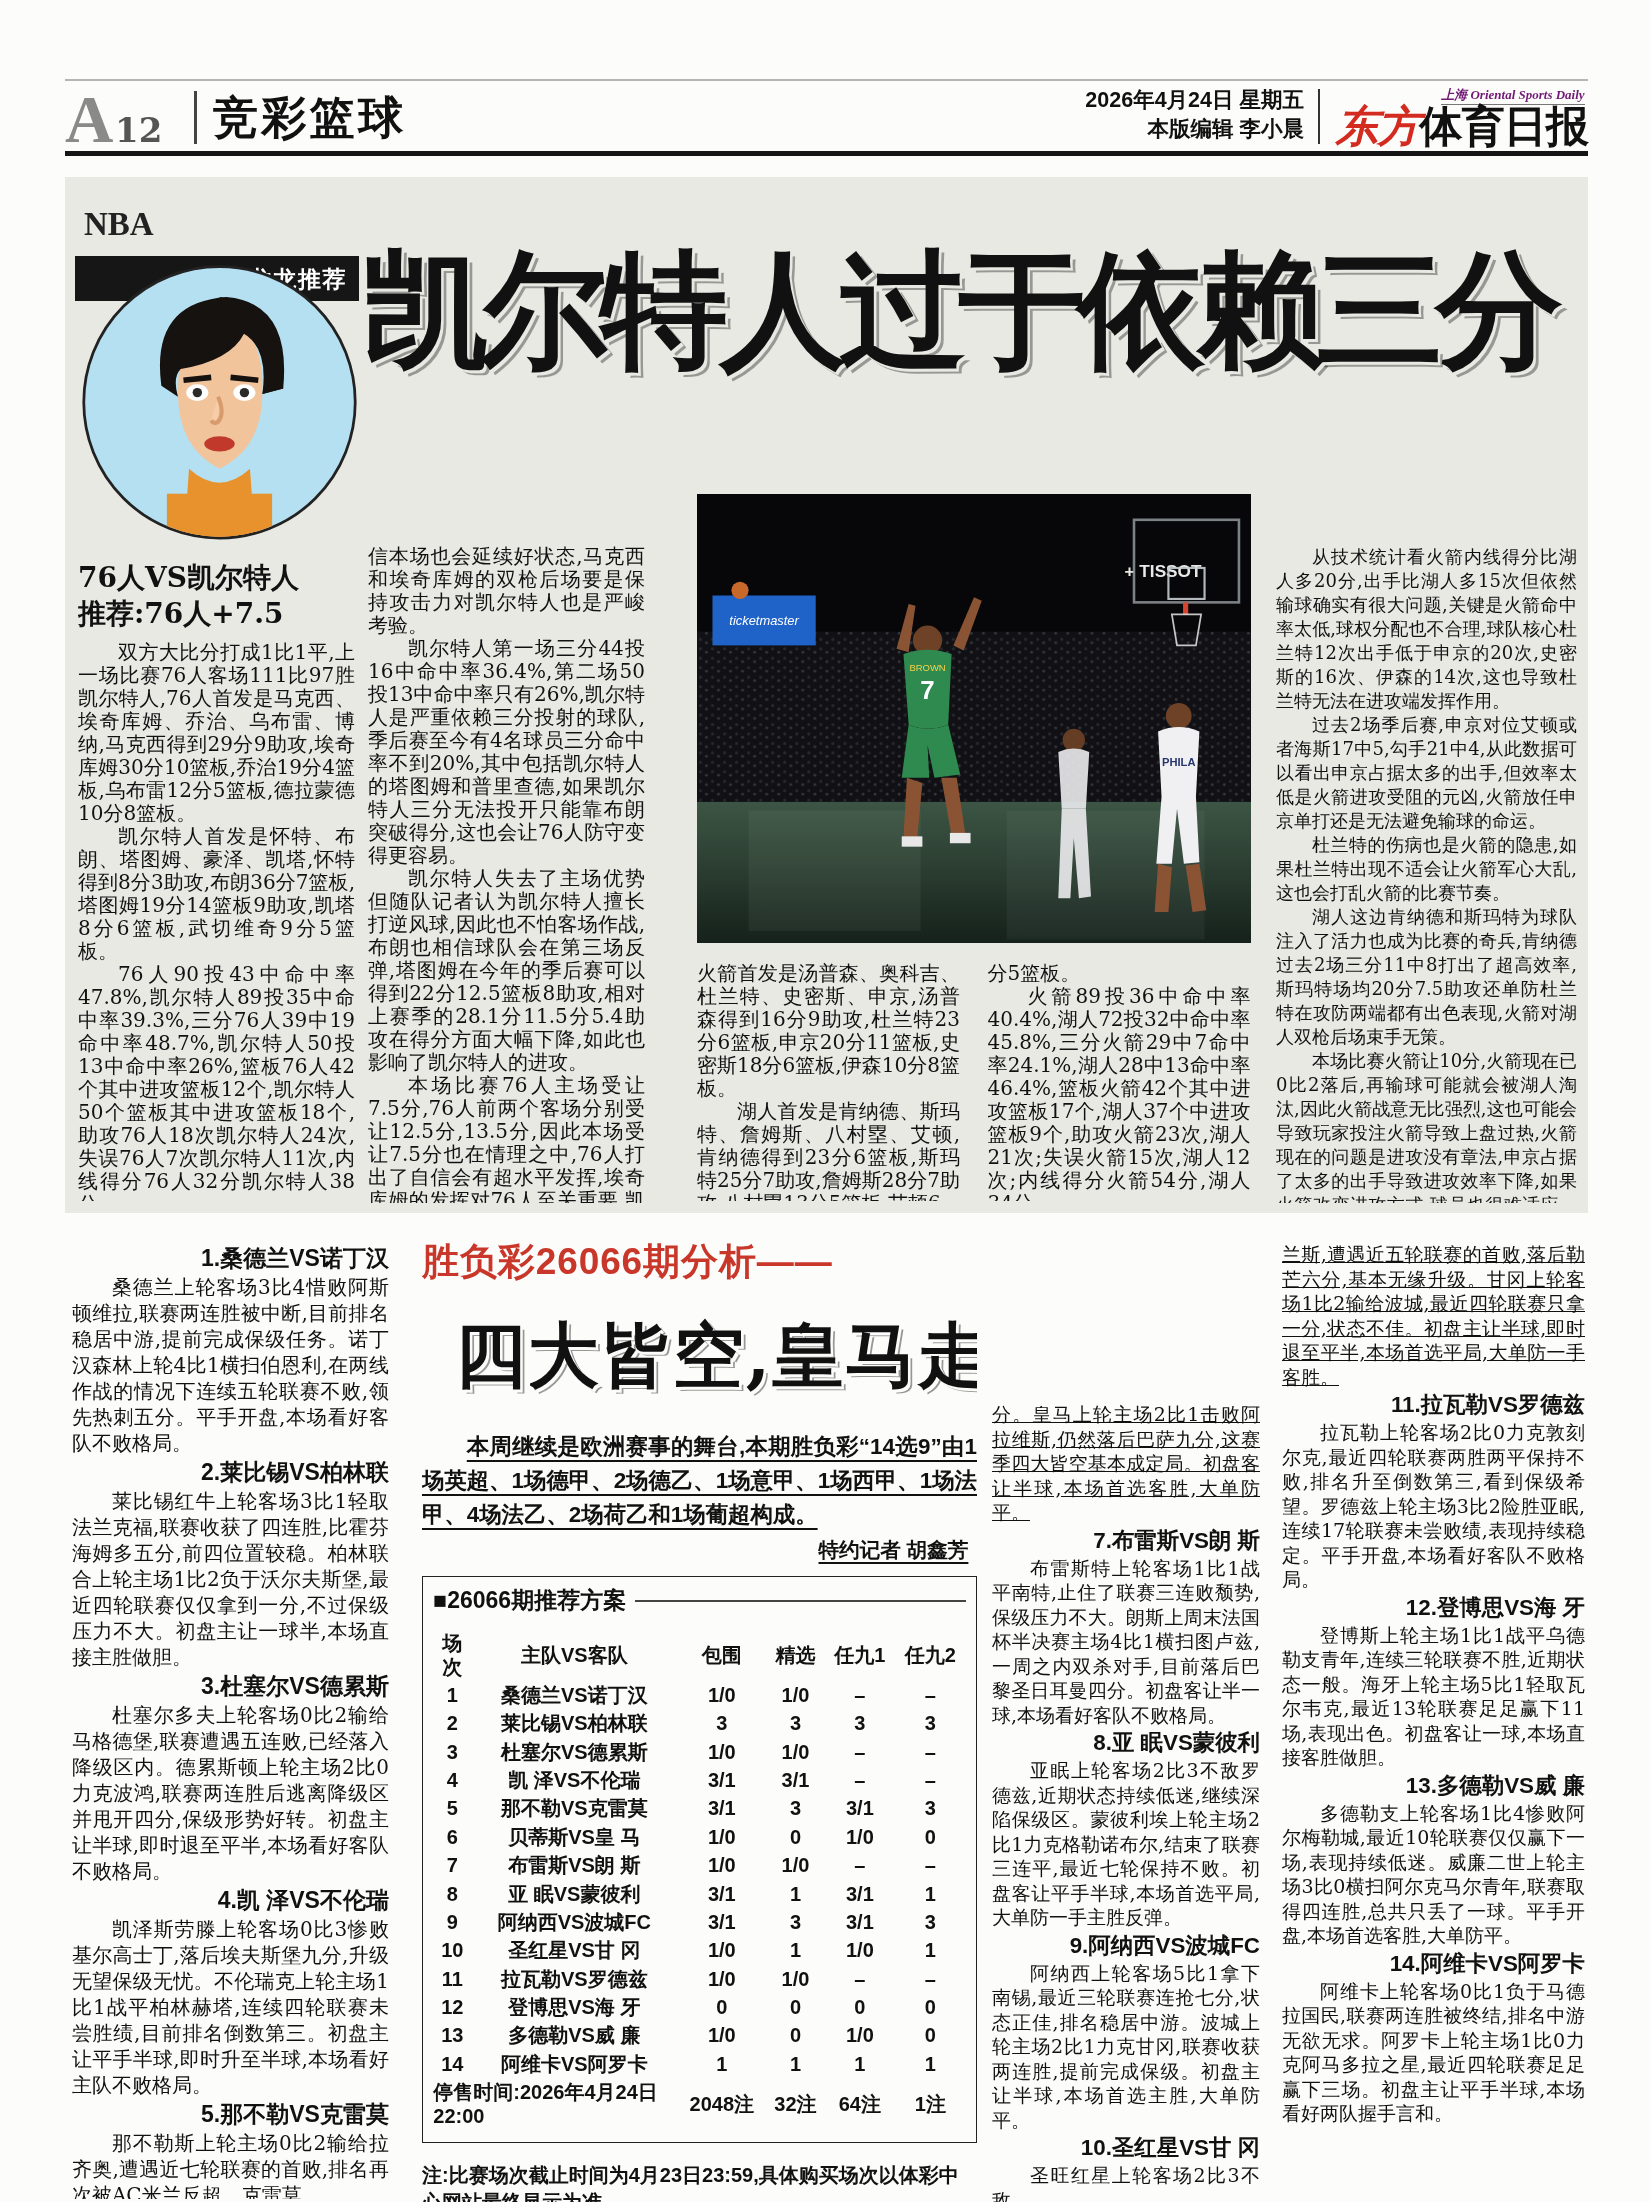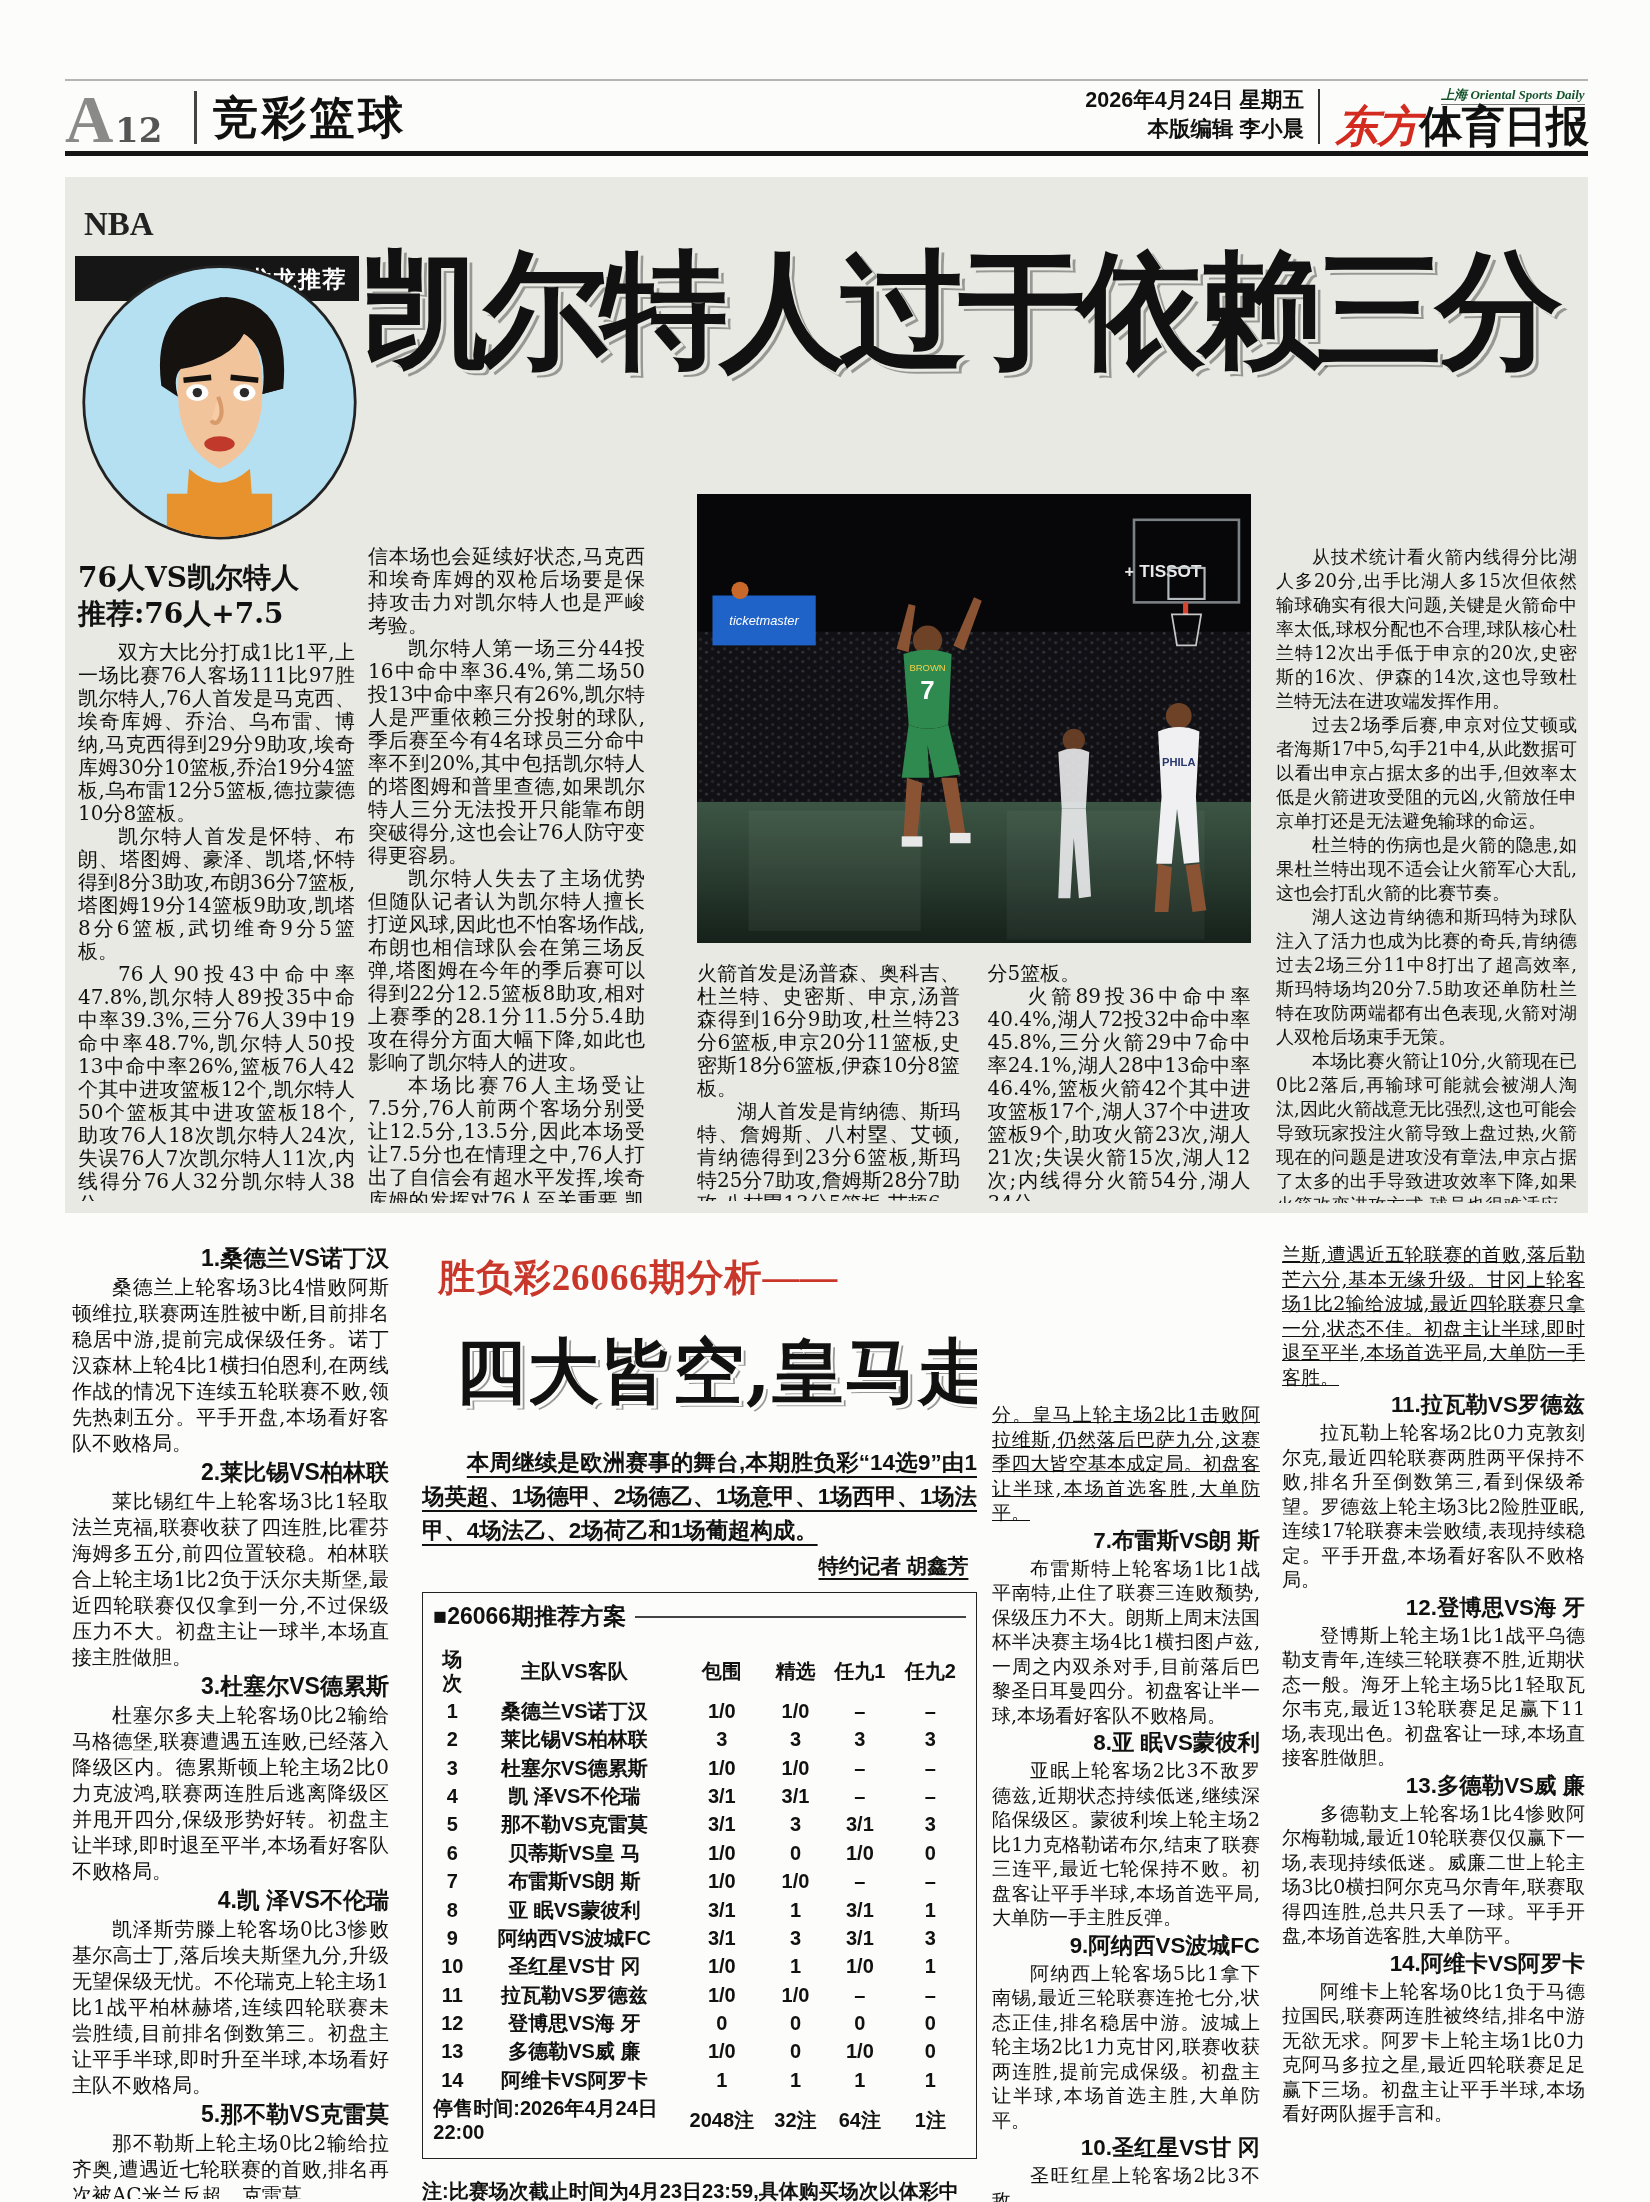--- a/index.html
+++ b/index.html
@@ -11,21 +11,21 @@
   .pageno{position:absolute;left:0;top:-5.2px;}
   .pageno .A{font-size:67px;font-weight:900;color:#8a8a88;font-family:"Liberation Serif",serif;}
   .pageno .n12{font-size:34px;font-weight:900;color:#555;margin-left:1.7px;}
   .sec-divider{position:absolute;left:129px;top:5.2px;width:3.4px;height:53px;background:#444;}
   .sec-title{position:absolute;left:148px;top:1.7px;font-size:45px;font-weight:900;letter-spacing:3.4px;
              font-family:"DejaVu Serif",serif;}
   .hdr-right{position:absolute;right:284px;top:0;text-align:right;font-weight:700;font-size:21.5px;line-height:29px;
              font-family:"Liberation Sans",sans-serif;}
   .hdr-logo-div{position:absolute;right:268px;top:3.4px;width:1.7px;height:55px;background:#333;}
   .logo{position:absolute;right:0;top:0;width:258px;height:62px;}
-  .logo-en{position:absolute;right:3.4px;top:0;font-size:13px;font-style:italic;font-weight:700;color:#14532d;
+  .logo-en{position:absolute;right:3.4px;top:0;font-size:13px;font-style:italic;font-weight:700;color:#701a75;
            border-bottom:0.9px solid #777;font-family:"Liberation Serif",serif;}
   .logo-cn{position:absolute;right:0;top:12px;font-size:43px;font-weight:900;letter-spacing:-0.9px;white-space:nowrap;}
   .logo-cn .df{color:#d42b20;font-style:italic;}
   .thickrule{position:absolute;left:65px;top:151px;width:1523px;height:5.2px;background:#151515;}
   
   .nbabox{position:absolute;left:65px;top:177px;width:1523px;height:1036px;background:#e9e9e4;overflow:hidden;}
   .nba-tag{position:absolute;left:19px;top:29px;font-size:33px;font-weight:900;font-family:"Liberation Serif",serif;color:#222;}
   .ribbon{position:absolute;left:10.3px;top:79px;width:284px;height:45px;background:#161616;}
   .ribbon span{position:absolute;right:12px;top:7.7px;color:#fff;font-size:23px;font-weight:700;letter-spacing:1.7px;
                font-family:"Liberation Sans",sans-serif;}
@@ -46,21 +46,21 @@
   .cr{left:1211px;top:368px;width:301px;height:658px;}
   .cr p{font-size:18px;line-height:24px;}
   
   .bottom{position:absolute;left:65px;top:1237px;width:1523px;height:965px;overflow:hidden;}
   .bcol{position:absolute;overflow:hidden;}
   .b1{left:6.9px;top:5.2px;width:317px;height:957px;}
   .sect h3{margin:0;font-size:23px;font-weight:900;line-height:32px;font-family:"Liberation Sans",sans-serif;text-align:right;}
   .sect p{margin:0;font-size:20px;line-height:26px;text-align:justify;text-indent:2em;}
   .sect p.noind{text-indent:0;text-decoration:underline;}
   .bmid{left:357px;top:0;width:555px;height:965px;}
-  .kicker{margin:16px;font-size:37px;font-weight:900;color:#c8372a;font-family:Liberation Serif, serif;letter-spacing:0.9px;}
+  .kicker{margin:0;font-size:37px;font-weight:900;color:#c8372a;font-family:Liberation Sans, sans-serif;letter-spacing:0.9px;}
   .bighead2{margin:22.4px 0 0 33px;font-size:71px;font-weight:900;white-space:nowrap;letter-spacing:1.7px;
             font-family:"DejaVu Serif",serif;text-shadow:2.6px 2.6px 0 #fcfcfa,4.3px 4.3px 0 rgba(0,0,0,.4);}
   .intro{margin:26px 0 0 0;font-size:22.4px;line-height:34px;font-weight:700;text-align:justify;text-indent:2em;
          font-family:"Liberation Sans",sans-serif;text-decoration:underline;text-underline-offset:6px;}
   .byline{margin:3.4px 8.6px 0 0;text-align:right;font-size:20.6px;font-weight:700;font-family:"Liberation Sans",sans-serif;
           text-decoration:underline;text-underline-offset:5.2px;}
   .ltable{margin-top:12px;border:1.7px solid #222;padding:8.6px 10.3px 12px 10.3px;font-family:"Liberation Sans",sans-serif;}
   .lt-titlerow{display:flex;align-items:center;gap:8.6px;}
   .lt-title{font-size:23px;font-weight:900;white-space:nowrap;}
   .lt-titlerow .rule{flex:1;height:1.7px;background:#444;}

